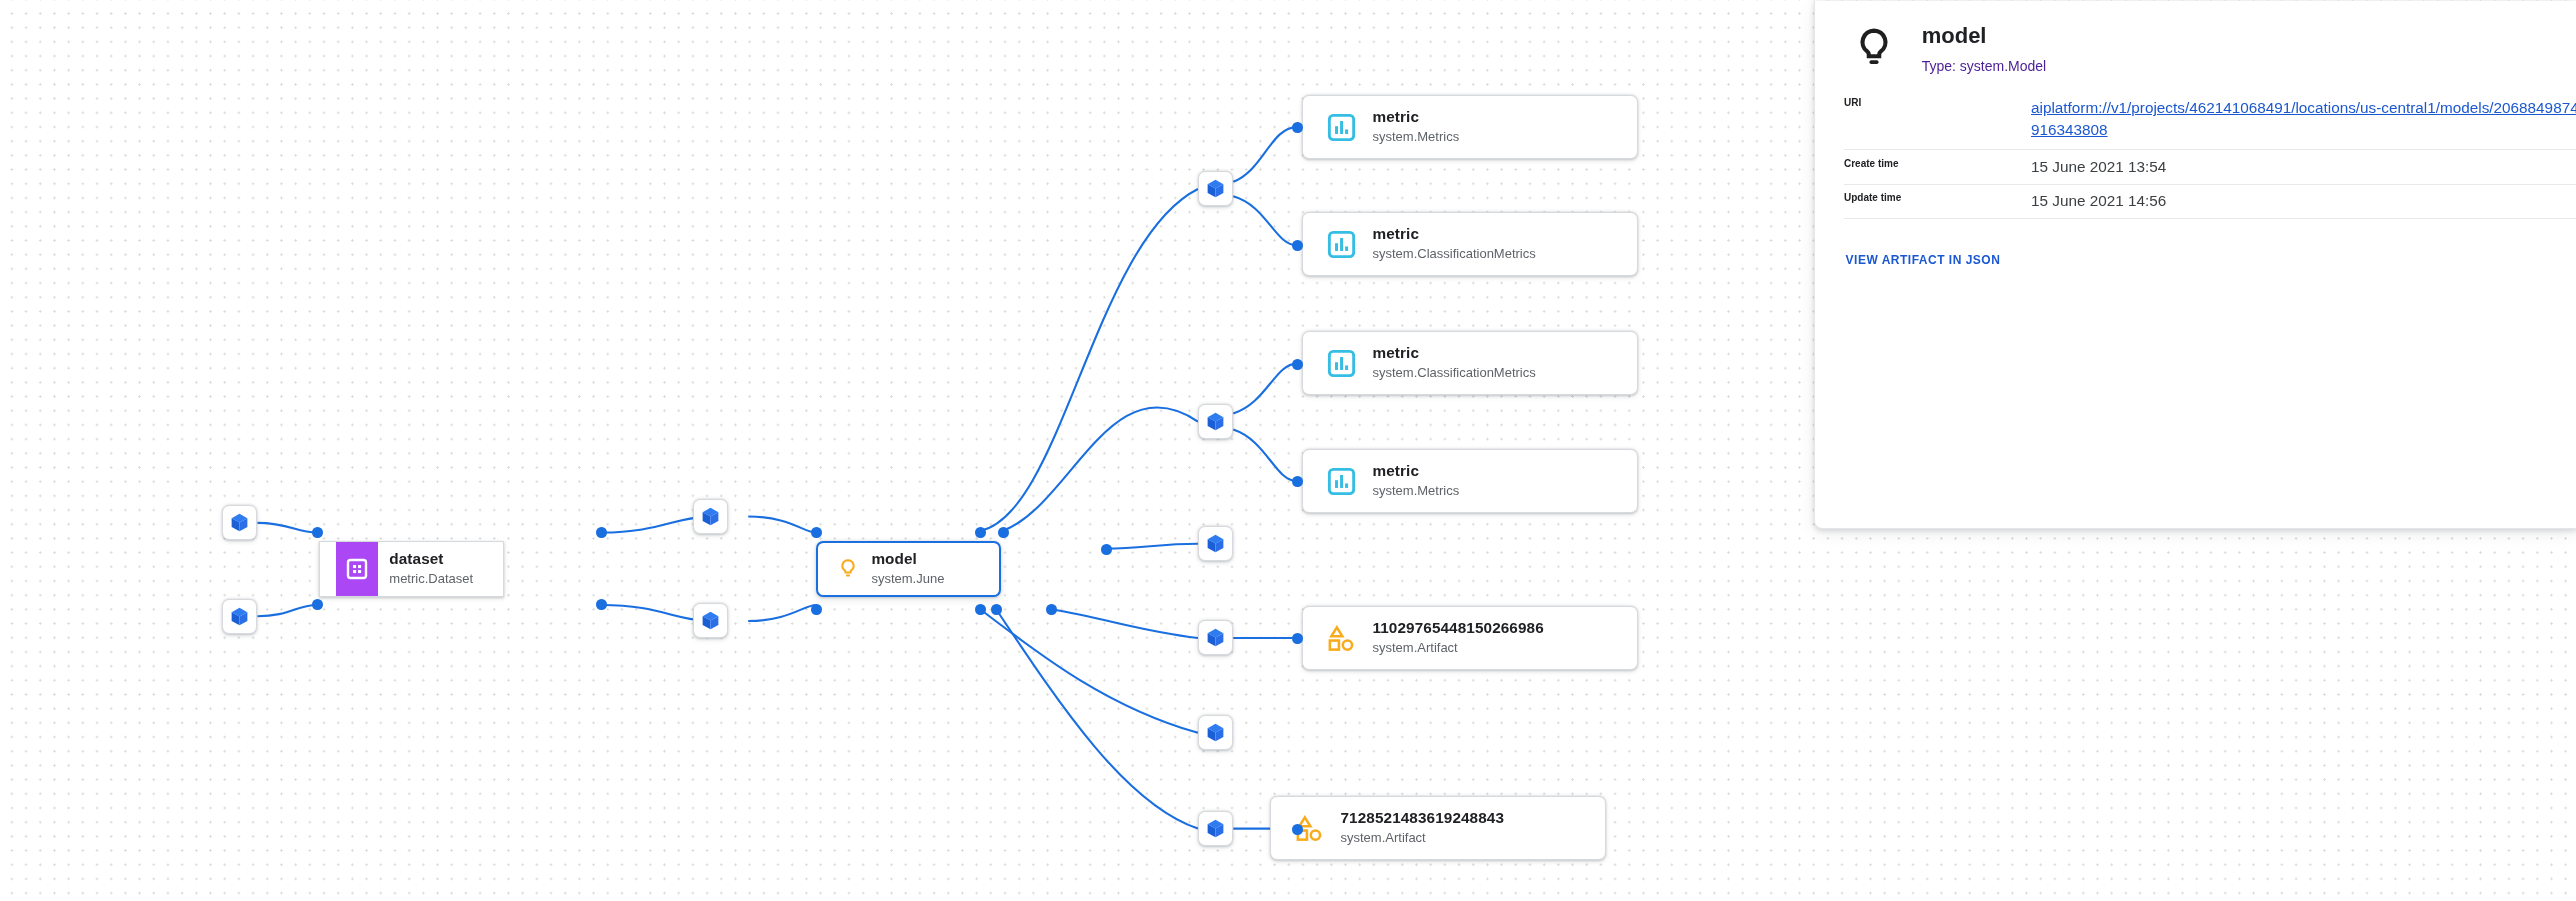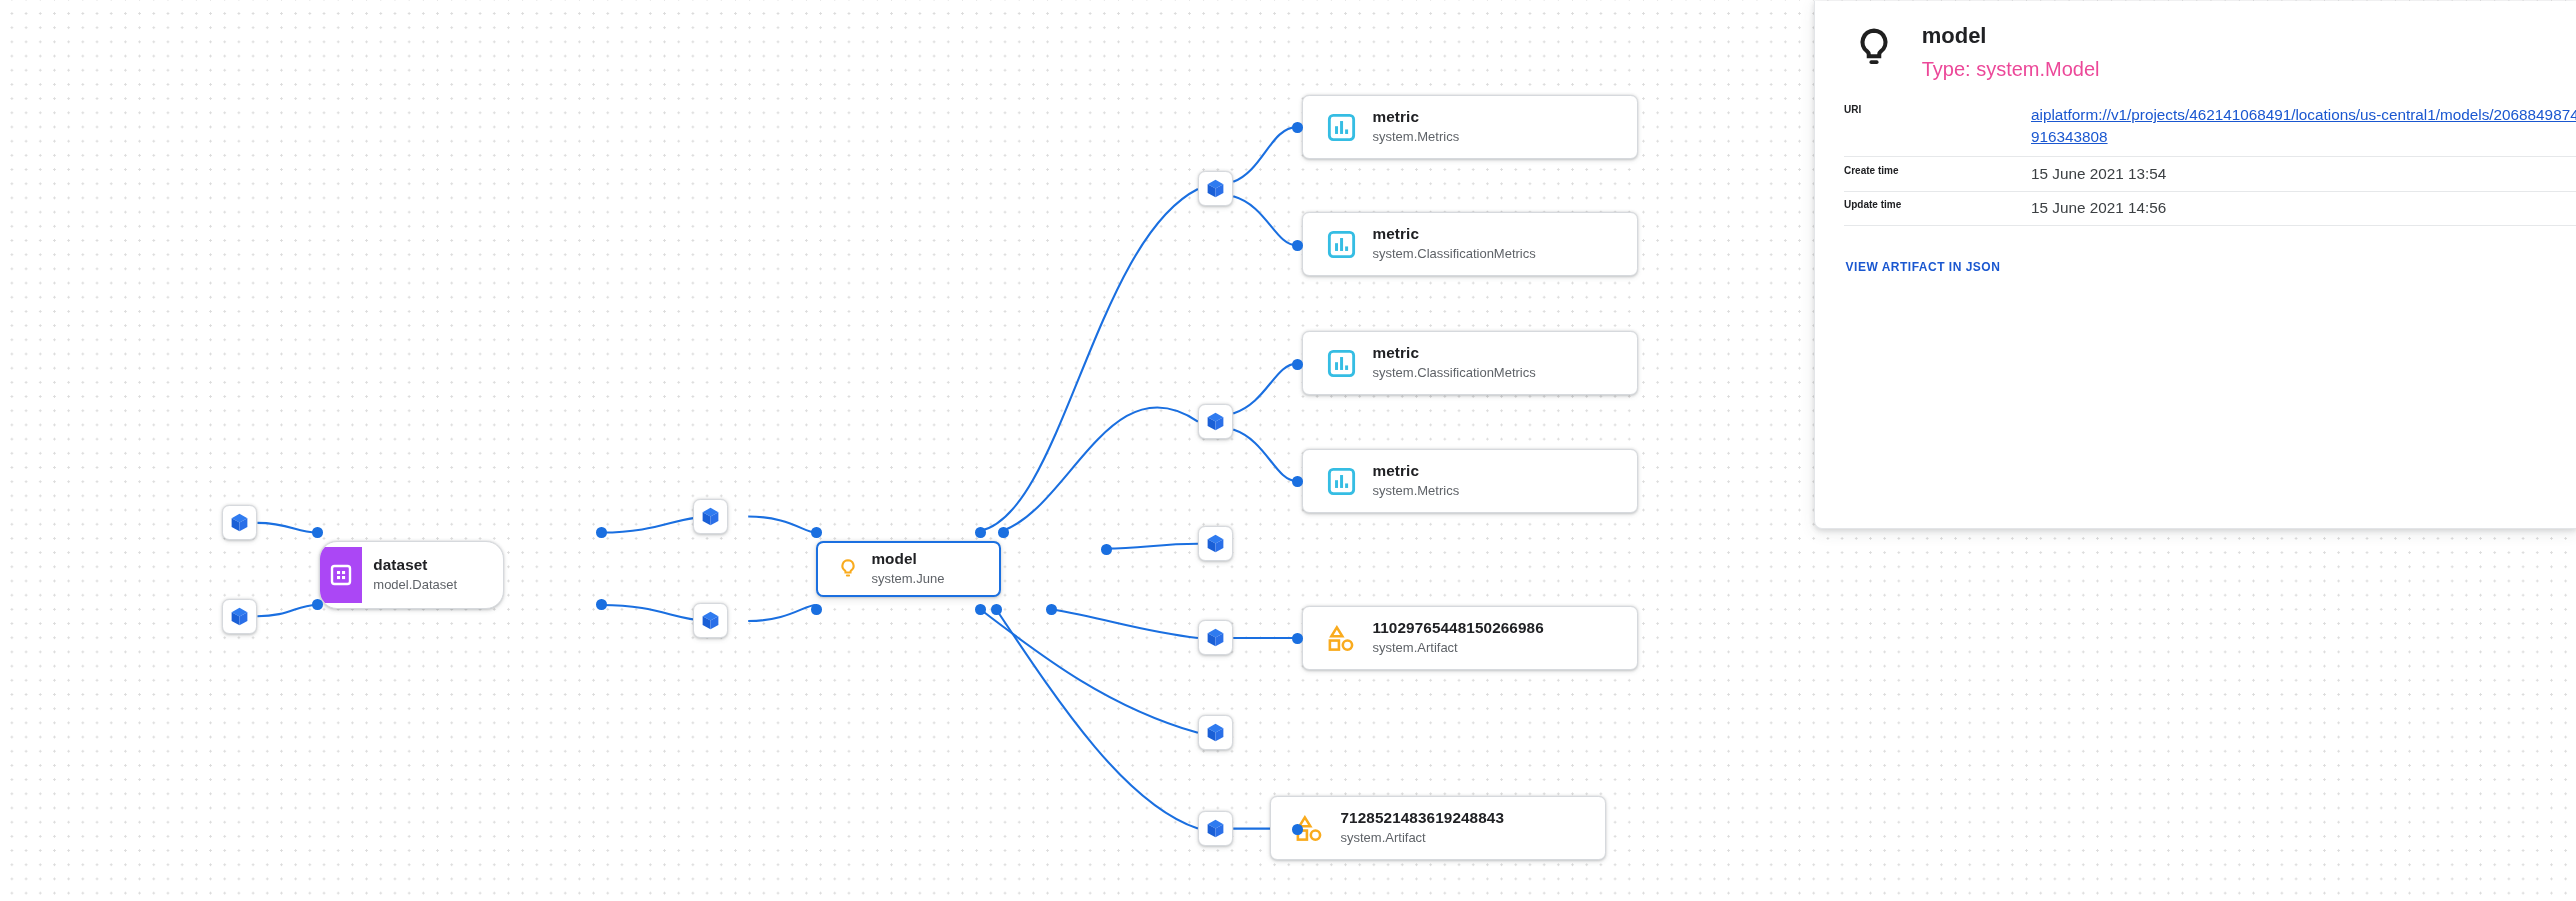--- a/index.html
+++ b/index.html
@@ -42,22 +42,22 @@
   
   .metric .ico { width: 47px; margin-left: 14.5px; }
   .metric .txt { margin-left: 8px; }
 
   
   .artifact .ico { width: 47px; margin-left: 14.5px; }
   .artifact .txt { margin-left: 8px; }
 
   
   #node-dataset {
-    width: 185px; height: 68px; padding:0;
-    border-radius: 18px;
+    width: 185px; height: 56px; padding:16px;
+    border-radius: 0;
   }
   #node-dataset .purple {
     width: 42px; height: 56px; background: #AB47F5;
     display:flex; align-items:center; justify-content:center; flex:0 0 auto;
   }
   #node-dataset .txt { margin-left: 11.3px; }
 
   
   #node-model {
     width: 185px; height: 56px;
@@ -85,21 +85,21 @@
     border: 0.8px solid #e3e5e8;
     border-top: none; border-right: none;
     border-bottom-left-radius: 8px;
     box-shadow: 0 1.6px 5.6px rgba(60,64,67,.16), 0 4px 14.5px rgba(60,64,67,.10);
     padding: 0 29px;
   }
   #panel-head { display:flex; align-items:flex-start; padding-top: 22.5px; }
   #panel-head .bulb { flex:0 0 auto; width: 60px; display:flex; justify-content:center; padding-top:3.2px; }
   #panel-head .ht { margin-left: 17.7px; }
   #panel-title { font-size: 22px; font-weight: 700; color:#202124; line-height:1.2; }
-  #panel-type  { font-size: 20px; color:#ec4899; margin-top: 8.8px; }
+  #panel-type  { font-size: 14px; color:#4c1d95; margin-top: 8.8px; }
 
   table#meta { width: 736px; border-collapse: collapse; margin-top: 21px; table-layout: fixed; }
   table#meta td { vertical-align: top; padding: 7.2px 0 8px 0; border-bottom: 0.8px solid #e6e8ea; }
   table#meta tr:first-child td { padding-top: 1.6px; }
   td.k { width: 187px; font-size: 10px; font-weight: 700; color:#202124; padding-left:1.6px; }
   td.v { font-size: 15.3px; color:#3c4043; }
   td.v a { color:#1a57d0; text-decoration: underline; word-break: break-all; line-height: 1.45; display:inline-block; }
   #view-json {
     display:inline-block; margin-top: 34px; margin-left: 1.6px;
     font-size: 12px; font-weight: 700; letter-spacing:0.5px;
@@ -166,21 +166,21 @@
         <svg width="24" height="24" viewBox="0 0 24 24">
           <rect x="3" y="3" width="18" height="18" rx="2.5" fill="none" stroke="#ffffff" stroke-width="2.4"></rect>
           <rect x="8" y="8" width="3.1" height="3.1" fill="#ffffff"></rect>
           <rect x="13" y="8" width="3.1" height="3.1" fill="#ffffff"></rect>
           <rect x="8" y="13" width="3.1" height="3.1" fill="#ffffff"></rect>
           <rect x="13" y="13" width="3.1" height="3.1" fill="#ffffff"></rect>
         </svg>
       </div>
       <div class="txt">
         <div class="ntitle">dataset</div>
-        <div class="nsub">model.Dataset</div>
+        <div class="nsub">metric.Dataset</div>
       </div>
     </div>
     <div class="dot" style="left:312px; top:527px;"></div>
     <div class="dot" style="left:312px; top:599px;"></div>
     <div class="dot" style="left:596px; top:527px;"></div>
     <div class="dot" style="left:596px; top:599px;"></div>
 
     <div class="exec" style="left:693px; top:499px;">
       <svg width="21" height="21" viewBox="0 0 24 24">
         <path d="M12 2 L21 7 L12 12 L3 7 Z" fill="#2f7bf0"></path>

